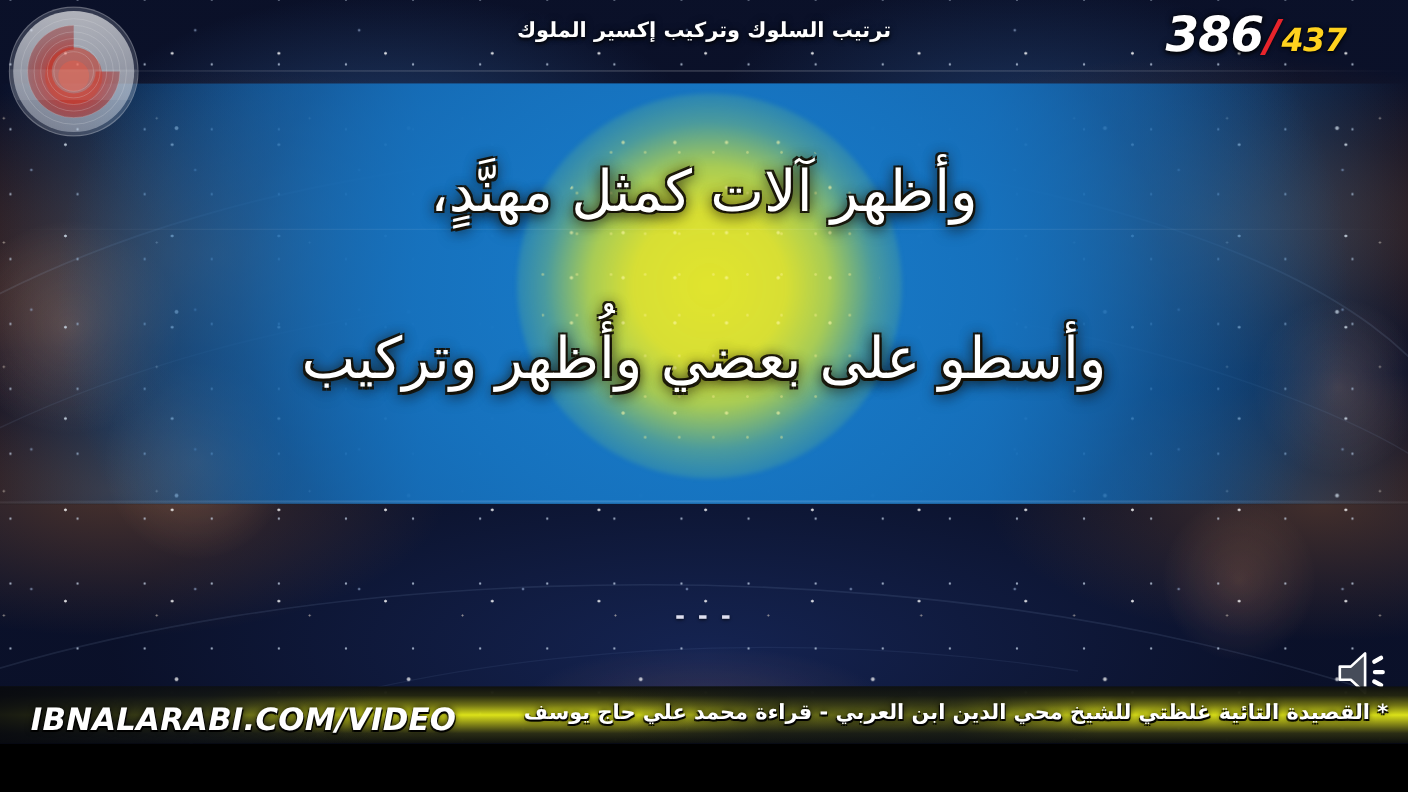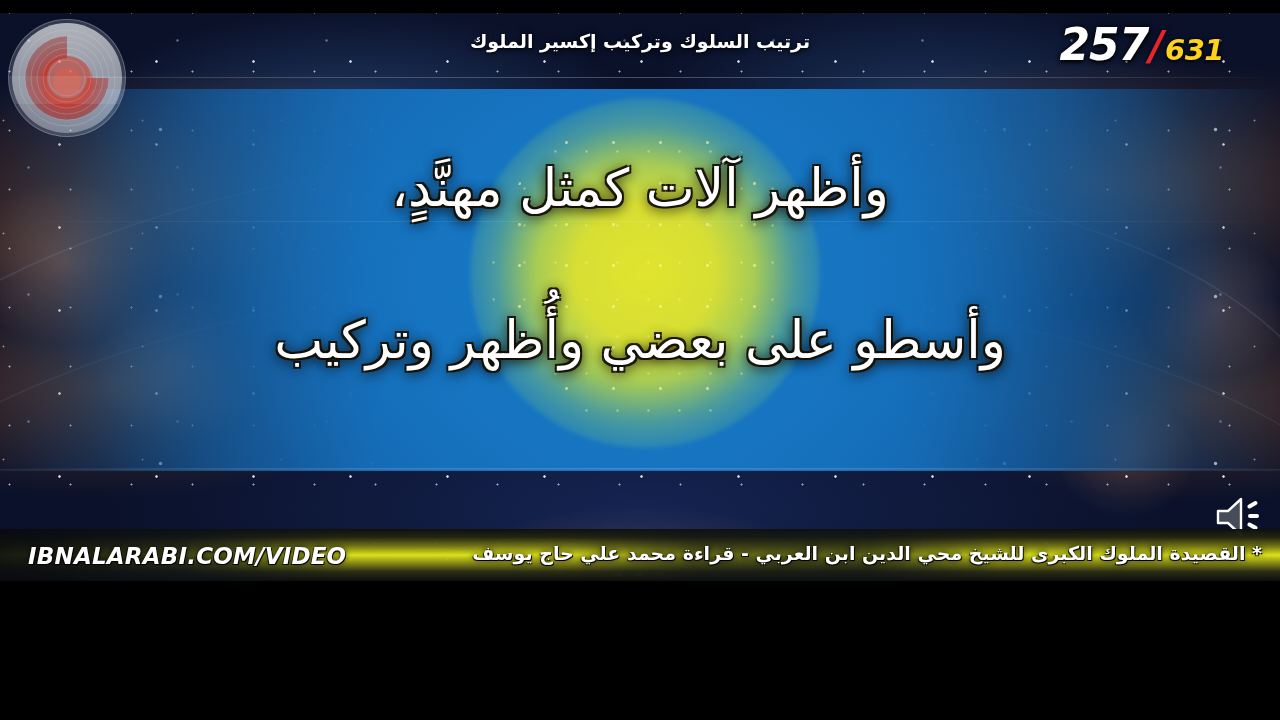--- a/index.html
+++ b/index.html
@@ -8,25 +8,24 @@
     padding: 0;
     background: #000;
   }
   body {
     font-family: "DejaVu Sans", "Liberation Sans", sans-serif;
   }
 
   .frame {
     position: relative;
     width: 1280px;
-    height: 568px;
+    height: 676px;
     overflow: hidden;
     background: #0a0f22;
     user-select: none;
-    margin-top: 13px;
   }
 
   
   .bg-base {
     position: absolute;
     inset: 0;
     background:
       radial-gradient(ellipse 46% 34% at 16% 34%, rgba(150,90,50,0.55) 0%, rgba(120,70,40,0.28) 42%, rgba(0,0,0,0) 72%),
       radial-gradient(ellipse 40% 30% at 86% 30%, rgba(150,95,55,0.50) 0%, rgba(110,65,38,0.24) 45%, rgba(0,0,0,0) 75%),
       radial-gradient(ellipse 34% 28% at 8% 66%, rgba(145,88,48,0.45) 0%, rgba(0,0,0,0) 70%),
@@ -273,21 +272,21 @@
     top: 0;
     width: 440px;
     height: 52px;
     background: linear-gradient(90deg, rgba(14,18,22,0.0) 0%, rgba(14,18,22,0.55) 30%, rgba(14,18,22,0.62) 70%, rgba(14,18,22,0.0) 100%);
   }
   .site-url {
     position: absolute;
     left: 28px;
     top: 14px;
     color: #ffffff;
-    font-size: 23px;
+    font-size: 28px;
     font-weight: 700;
     font-style: italic;
     letter-spacing: 0.2px;
     text-shadow: 1px 1px 0 rgba(0,0,0,0.9), -1px 1px 0 rgba(0,0,0,0.7), 0 0 6px rgba(0,0,0,0.8);
     white-space: nowrap;
   }
   .bar-caption {
     position: absolute;
     right: 18px;
     top: 13px;
@@ -359,37 +358,37 @@
         <circle cx="58" cy="58" r="24"></circle>
         <circle cx="58" cy="58" r="18"></circle>
       </g>
       <rect x="0" y="56" width="116" height="28" fill="#ffffff" opacity="0.10"></rect>
     </svg>
   </div>
 
   <div class="top-title">ترتيب السلوك وتركيب إكسير الملوك</div>
 
   <div class="counter">
-    <span class="cur">257</span>
+    <span class="cur">386</span>
     <span class="sep">/</span>
-    <span class="tot">631</span>
+    <span class="tot">437</span>
   </div>
 
   <div class="verse l1">وأظهر آلات كمثل مهنَّدٍ،</div>
   <div class="verse l2">وأسطو على بعضي وأُظهر وتركيب</div>
 
   <div class="dashes">- - -</div>
 
   <svg class="speaker-icon" viewBox="0 0 52 44">
     <path d="M 4 16 L 14 16 L 27 4 L 27 40 L 14 28 L 4 28 Z" fill="rgba(120,125,130,0.55)" stroke="#ffffff" stroke-width="2.4" stroke-linejoin="round"></path>
     <rect x="33" y="8" width="11" height="4" rx="2" fill="#ffffff" transform="rotate(-30 38 10)"></rect>
     <rect x="34" y="19" width="11" height="4" rx="2" fill="#ffffff"></rect>
     <rect x="33" y="29" width="11" height="4" rx="2" fill="#ffffff" transform="rotate(28 38 31)"></rect>
   </svg>
 
   <div class="bottom-bar">
     <div class="bar-left-fade"></div>
     <div class="bar-mid-fade"></div>
     <div class="site-url">IBNALARABI.COM/VIDEO</div>
-    <div class="bar-caption">* القصيدة الملوك الكبرى للشيخ محي الدين ابن العربي - قراءة محمد علي حاج يوسف</div>
+    <div class="bar-caption">* القصيدة التائية غلظتي للشيخ محي الدين ابن العربي - قراءة محمد علي حاج يوسف</div>
   </div>
 
 </div>
 
 </body></html>

